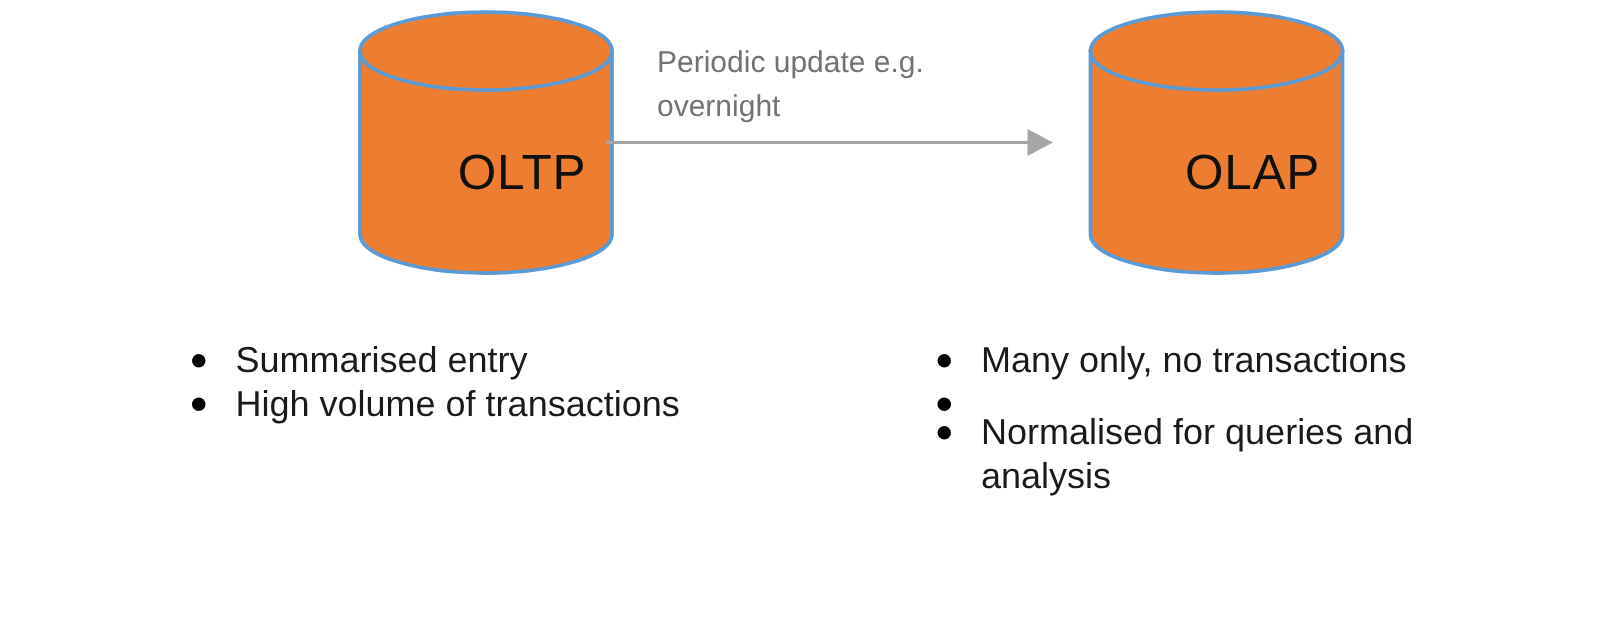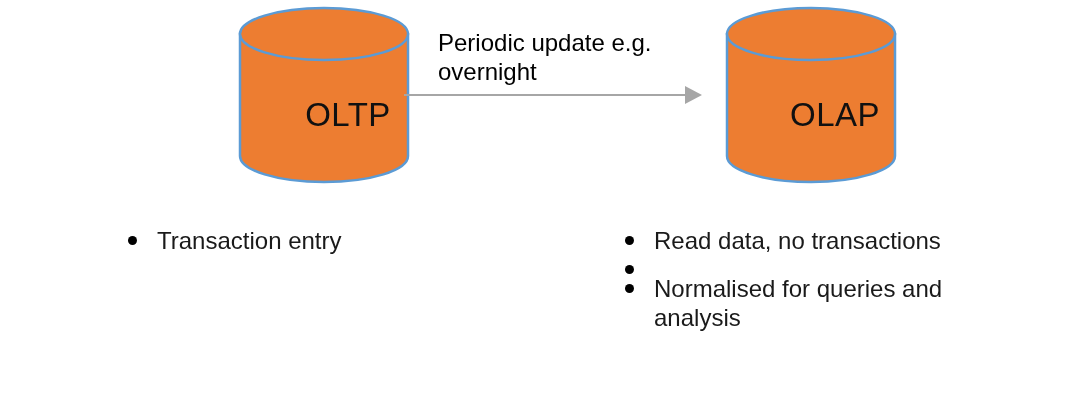--- a/index.html
+++ b/index.html
@@ -42,24 +42,24 @@
   
   .arrow-svg {
     position: absolute;
     left: 400px;
     top: 85px;
   }
   .arrow-label {
     position: absolute;
     left: 438px;
     top: 28px;
-    font-size: 24px;
+    font-size: 20px;
     line-height: 29px;
     white-space: pre-line;
-    color: #000000;
+    color: #737373;
   }
 
   
   .bullet-list {
     position: absolute;
     margin: 0;
     padding: 0;
     list-style: none;
     font-size: 24px;
     line-height: 29px;
@@ -109,28 +109,32 @@
     <line x1="4" y1="10" x2="287" y2="10" stroke="#A6A6A6" stroke-width="2"></line>
     <polygon points="285,1 302,10 285,19" fill="#A6A6A6"></polygon>
   </svg>
 
   <div class="arrow-label">Periodic update e.g.
 overnight</div>
 
   <ul class="bullet-list list-oltp">
     <li>
       <span class="dot"></span>
-      <span class="li-text">Transaction entry</span>
+      <span class="li-text">Summarised entry</span>
+    </li>
+    <li>
+      <span class="dot"></span>
+      <span class="li-text">High volume of transactions</span>
     </li>
   </ul>
 
   <ul class="bullet-list list-olap">
     <li>
       <span class="dot"></span>
-      <span class="li-text">Read data, no transactions</span>
+      <span class="li-text">Many only, no transactions</span>
     </li>
     <li>
       <span class="dot"></span>
     </li>
     <li>
       <span class="dot"></span>
       <span class="li-text">Normalised for queries and
 analysis</span>
     </li>
   </ul>

